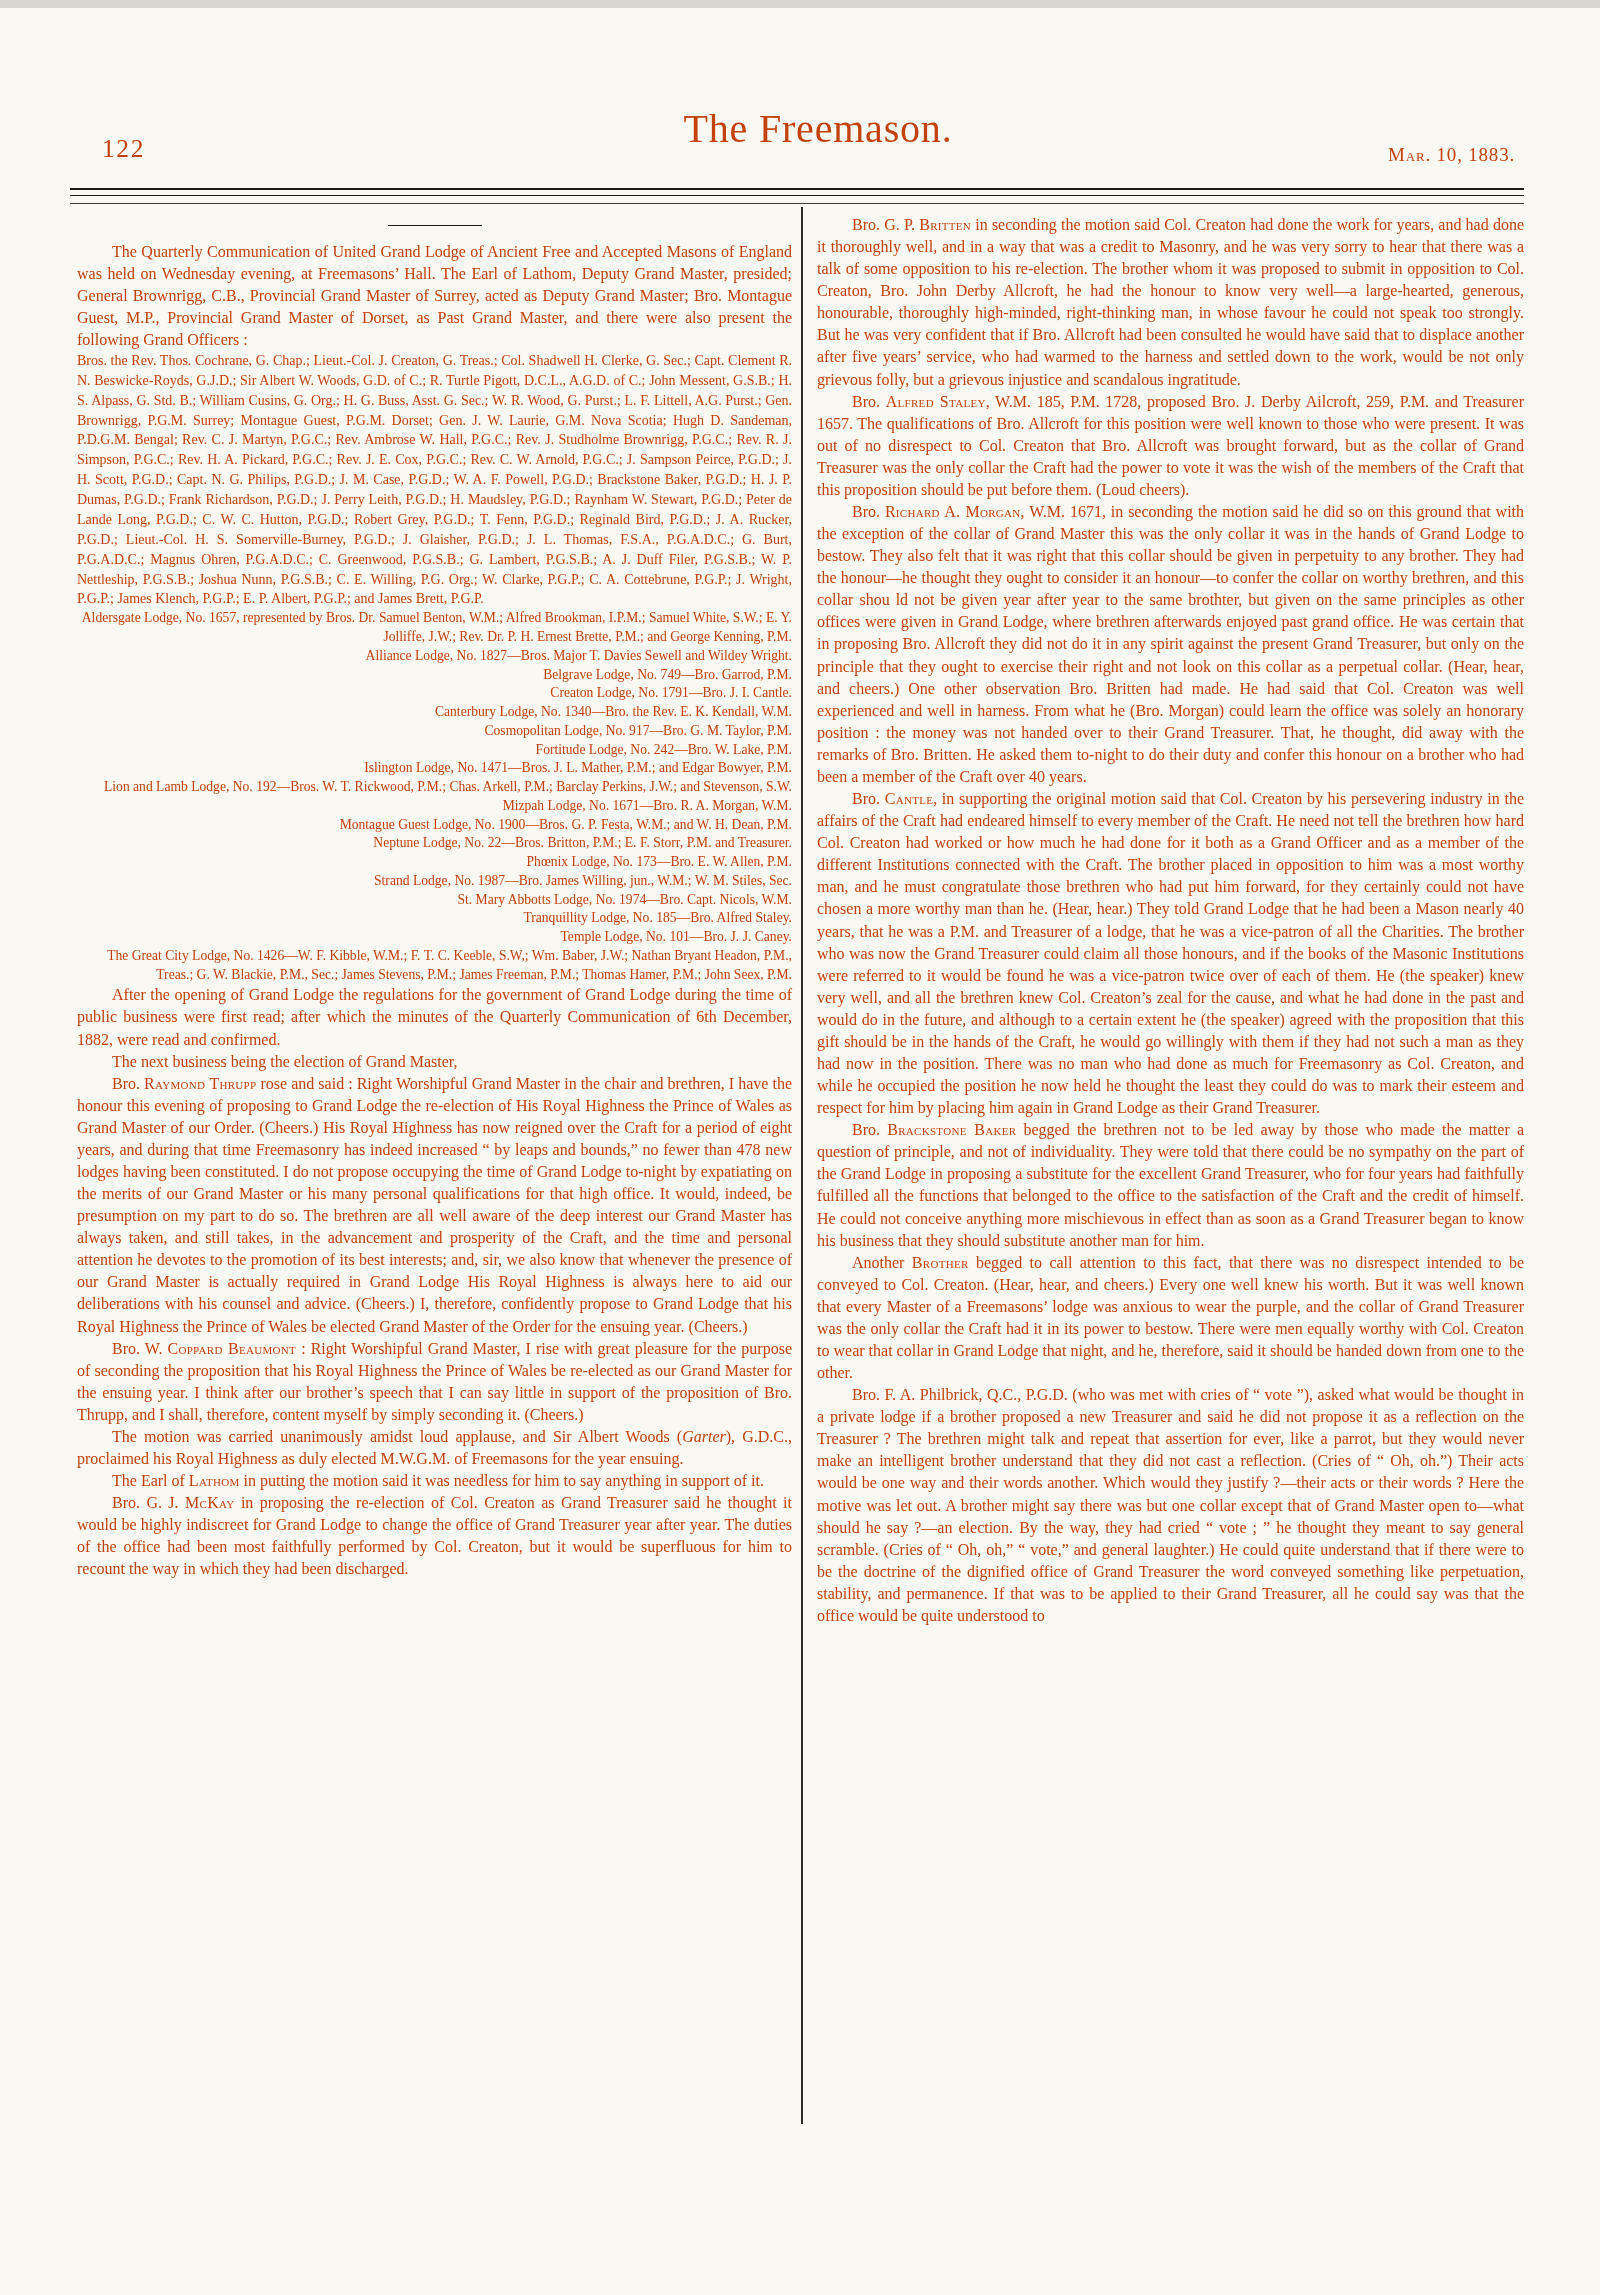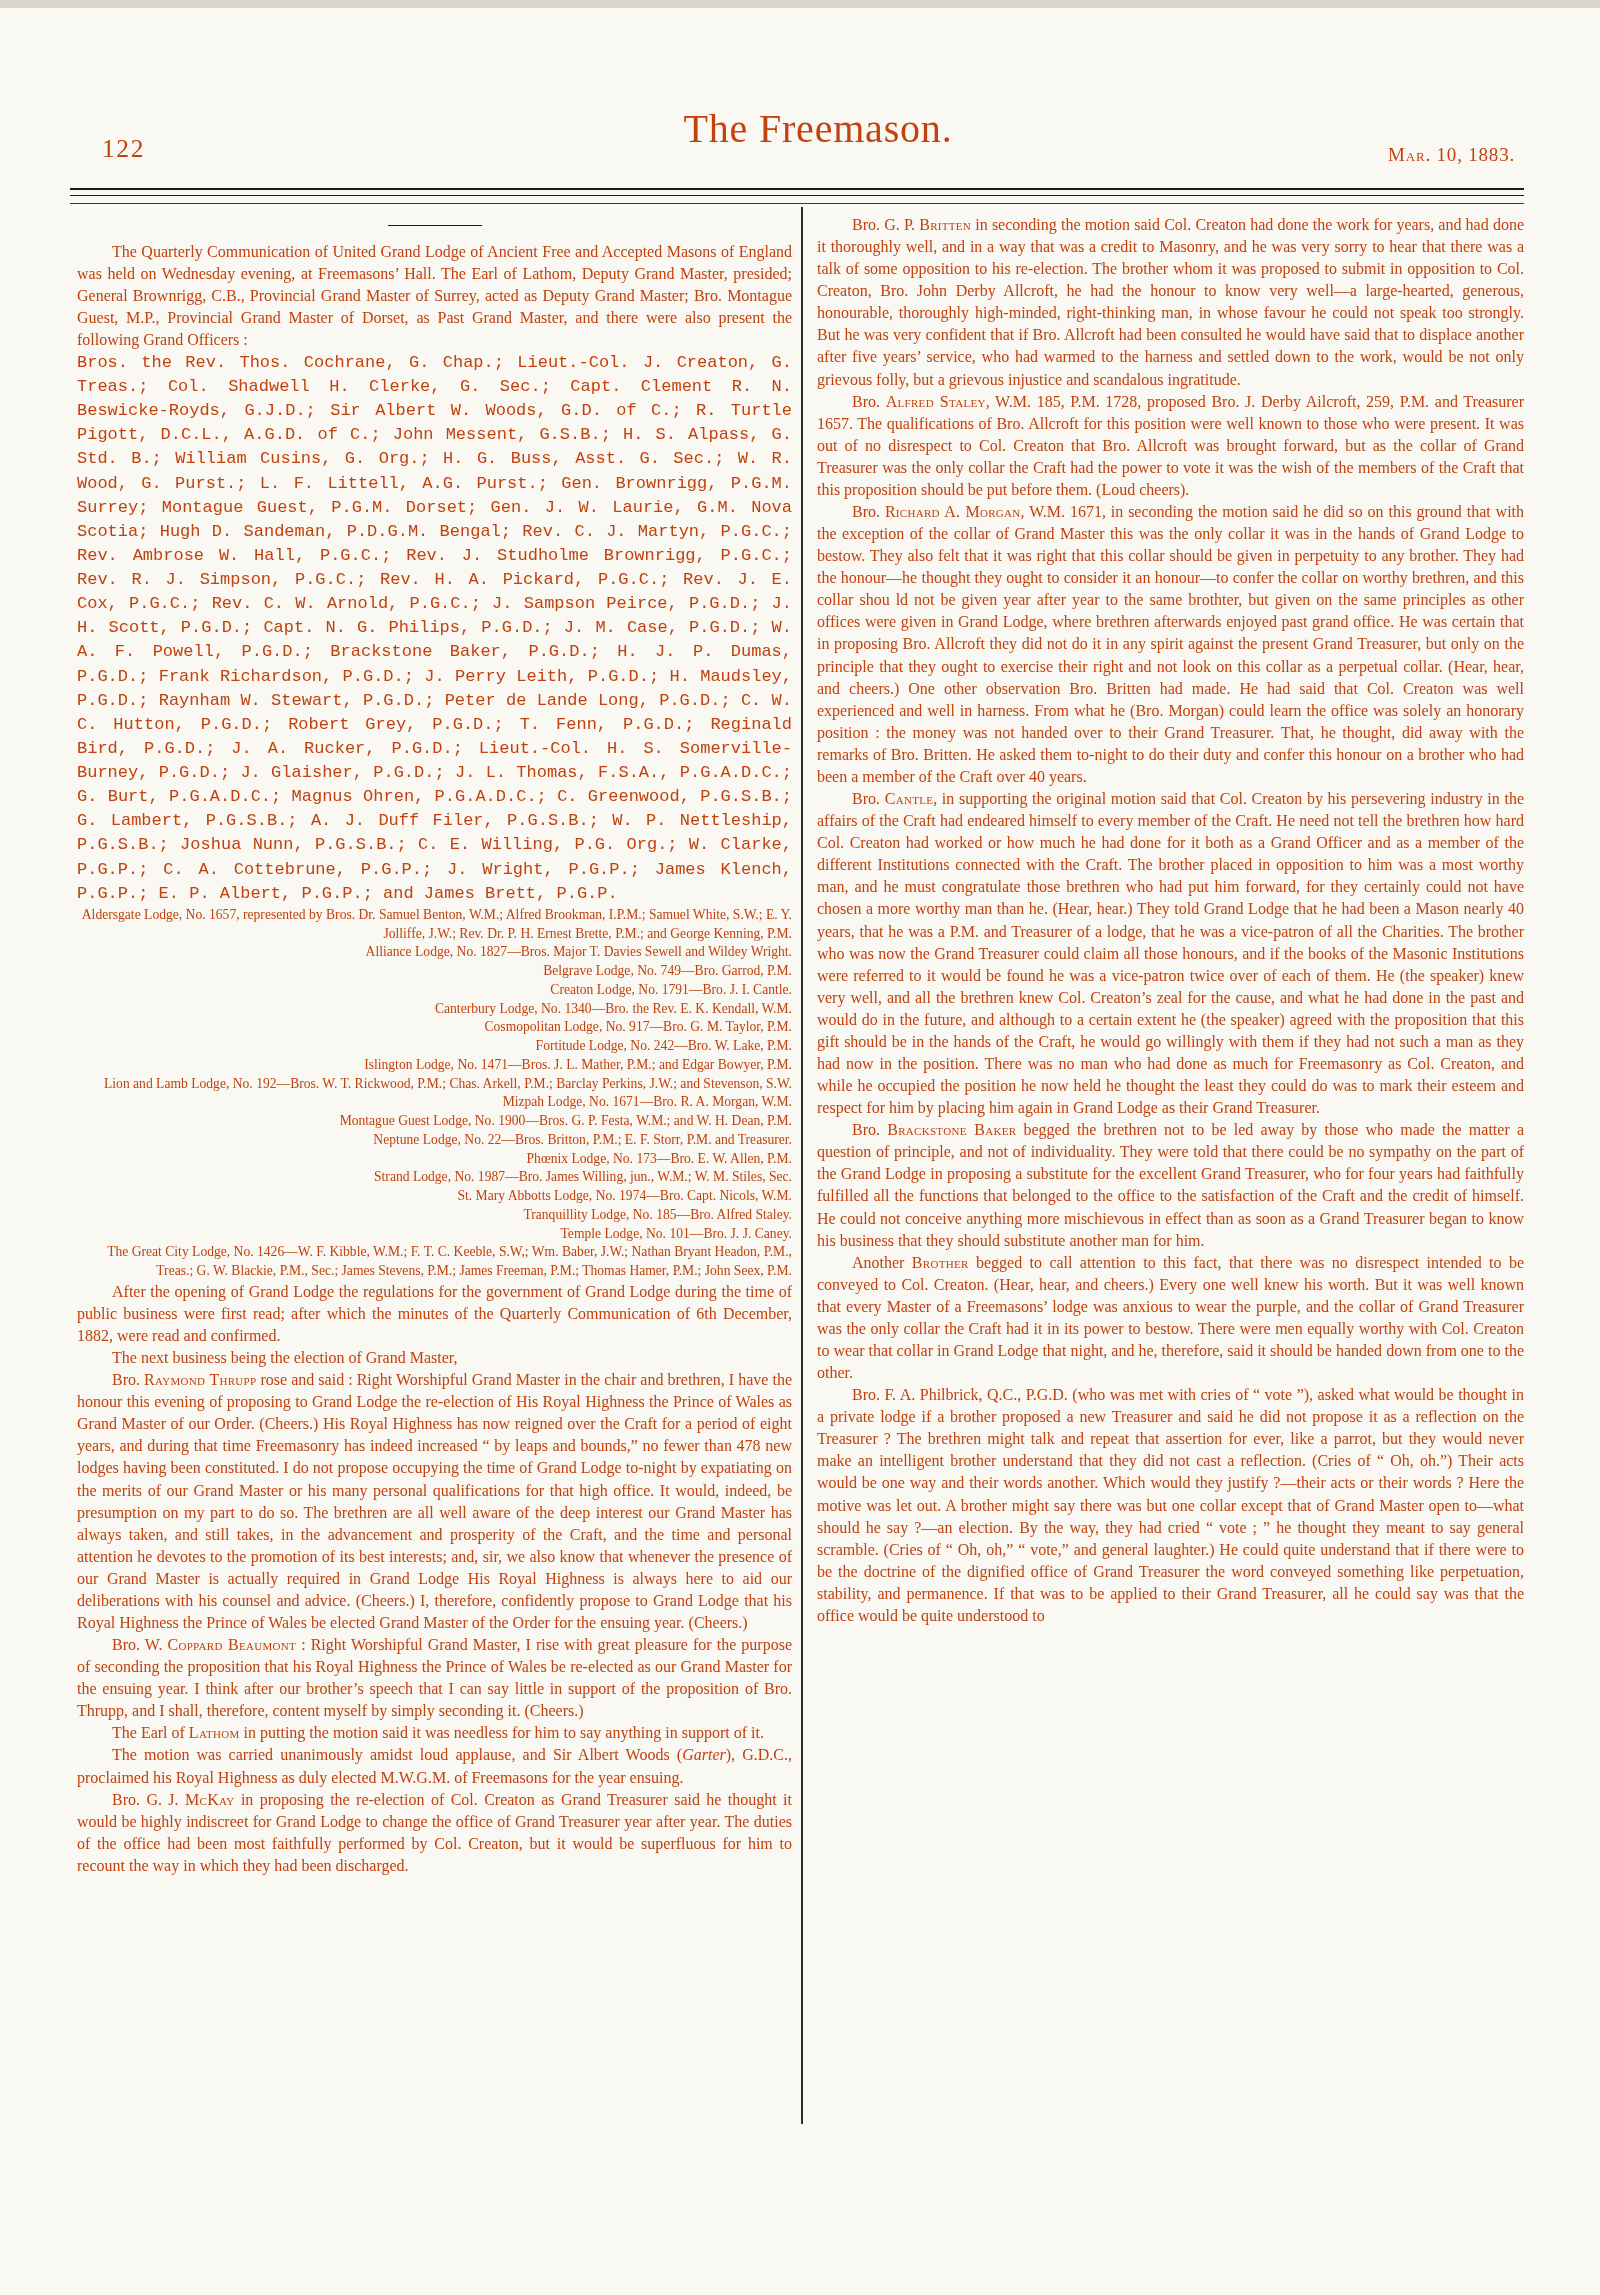--- a/index.html
+++ b/index.html
@@ -50,21 +50,21 @@
     font-size:21.5px;letter-spacing:3.2px;
     margin:4.8px 0 0 0;font-weight:normal;
   }
   .heading-rule{
     width:94px;border:0;border-top:1.6px solid #1b1a18;
     margin:11.2px auto 14.4px auto;
   }
   
   p.blk{margin:0;}
   .body{font-size:16px;line-height:1.38;text-indent:35px;}
-  .small{font-size:17px;line-height:1.42;text-indent:0;font-family:Liberation Mono, monospace;}
+  .small{font-size:14px;line-height:1.42;text-indent:0;}
   .lodge{font-size:13.6px;line-height:1.38;padding-left:46px;text-indent:-46px;text-align:right;}
   .sc{font-variant:small-caps;letter-spacing:0.3px;}
 </style>
 </head>
 <body>
 
 <div class="page">
 
   <div class="pageno">122</div>
   <div class="masthead">The Freemason.</div>
@@ -95,22 +95,22 @@
         <p class="blk lodge">Phœnix Lodge, No. 173—Bro. E. W. Allen, P.M.</p>
         <p class="blk lodge">Strand Lodge, No. 1987—Bro. James Willing, jun., W.M.; W. M. Stiles, Sec.</p>
         <p class="blk lodge">St. Mary Abbotts Lodge, No. 1974—Bro. Capt. Nicols, W.M.</p>
         <p class="blk lodge">Tranquillity Lodge, No. 185—Bro. Alfred Staley.</p>
         <p class="blk lodge">Temple Lodge, No. 101—Bro. J. J. Caney.</p>
         <p class="blk lodge">The Great City Lodge, No. 1426—W. F. Kibble, W.M.; F. T. C. Keeble, S.W,; Wm. Baber, J.W.; Nathan Bryant Headon, P.M., Treas.; G. W. Blackie, P.M., Sec.; James Stevens, P.M.; James Freeman, P.M.; Thomas Hamer, P.M.; John Seex, P.M.</p>
         <p class="blk body">After the opening of Grand Lodge the regulations for the government of Grand Lodge during the time of public business were first read; after which the minutes of the Quarterly Communication of 6th December, 1882, were read and confirmed.</p>
         <p class="blk body">The next business being the election of Grand Master,</p>
         <p class="blk body">Bro. <span class="sc">Raymond Thrupp</span> rose and said : Right Worshipful Grand Master in the chair and brethren, I have the honour this evening of proposing to Grand Lodge the re-election of His Royal Highness the Prince of Wales as Grand Master of our Order. (Cheers.) His Royal Highness has now reigned over the Craft for a period of eight years, and during that time Freemasonry has indeed increased “ by leaps and bounds,” no fewer than 478 new lodges having been constituted. I do not propose occupying the time of Grand Lodge to-night by expatiating on the merits of our Grand Master or his many personal qualifications for that high office. It would, indeed, be presumption on my part to do so. The brethren are all well aware of the deep interest our Grand Master has always taken, and still takes, in the advancement and prosperity of the Craft, and the time and personal attention he devotes to the promotion of its best interests; and, sir, we also know that whenever the presence of our Grand Master is actually required in Grand Lodge His Royal Highness is always here to aid our deliberations with his counsel and advice. (Cheers.) I, therefore, confidently propose to Grand Lodge that his Royal Highness the Prince of Wales be elected Grand Master of the Order for the ensuing year. (Cheers.)</p>
         <p class="blk body">Bro. W. <span class="sc">Coppard Beaumont</span> : Right Worshipful Grand Master, I rise with great pleasure for the purpose of seconding the proposition that his Royal Highness the Prince of Wales be re-elected as our Grand Master for the ensuing year. I think after our brother’s speech that I can say little in support of the proposition of Bro. Thrupp, and I shall, therefore, content myself by simply seconding it. (Cheers.)</p>
+        <p class="blk body">The motion was carried unanimously amidst loud applause, and Sir Albert Woods (<i>Garter</i>), G.D.C., proclaimed his Royal Highness as duly elected M.W.G.M. of Freemasons for the year ensuing.</p>
         <p class="blk body">The Earl of <span class="sc">Lathom</span> in putting the motion said it was needless for him to say anything in support of it.</p>
-        <p class="blk body">The motion was carried unanimously amidst loud applause, and Sir Albert Woods (<i>Garter</i>), G.D.C., proclaimed his Royal Highness as duly elected M.W.G.M. of Freemasons for the year ensuing.</p>
         <p class="blk body">Bro. G. J. <span class="sc">McKay</span> in proposing the re-election of Col. Creaton as Grand Treasurer said he thought it would be highly indiscreet for Grand Lodge to change the office of Grand Treasurer year after year. The duties of the office had been most faithfully performed by Col. Creaton, but it would be superfluous for him to recount the way in which they had been discharged.</p>
       </div>
   </div>
 
   <div class="col col-right">
     <div>
         <p class="blk body">Bro. G. P. <span class="sc">Britten</span> in seconding the motion said Col. Creaton had done the work for years, and had done it thoroughly well, and in a way that was a credit to Masonry, and he was very sorry to hear that there was a talk of some opposition to his re-election. The brother whom it was proposed to submit in opposition to Col. Creaton, Bro. John Derby Allcroft, he had the honour to know very well—a large-hearted, generous, honourable, thoroughly high-minded, right-thinking man, in whose favour he could not speak too strongly. But he was very confident that if Bro. Allcroft had been consulted he would have said that to displace another after five years’ service, who had warmed to the harness and settled down to the work, would be not only grievous folly, but a grievous injustice and scandalous ingratitude.</p>
         <p class="blk body">Bro. <span class="sc">Alfred Staley</span>, W.M. 185, P.M. 1728, proposed Bro. J. Derby Ailcroft, 259, P.M. and Treasurer 1657. The qualifications of Bro. Allcroft for this position were well known to those who were present. It was out of no disrespect to Col. Creaton that Bro. Allcroft was brought forward, but as the collar of Grand Treasurer was the only collar the Craft had the power to vote it was the wish of the members of the Craft that this proposition should be put before them. (Loud cheers).</p>
         <p class="blk body">Bro. <span class="sc">Richard A. Morgan</span>, W.M. 1671, in seconding the motion said he did so on this ground that with the exception of the collar of Grand Master this was the only collar it was in the hands of Grand Lodge to bestow. They also felt that it was right that this collar should be given in perpetuity to any brother. They had the honour—he thought they ought to consider it an honour—to confer the collar on worthy brethren, and this collar shou ld not be given year after year to the same brothter, but given on the same principles as other offices were given in Grand Lodge, where brethren afterwards enjoyed past grand office. He was certain that in proposing Bro. Allcroft they did not do it in any spirit against the present Grand Treasurer, but only on the principle that they ought to exercise their right and not look on this collar as a perpetual collar. (Hear, hear, and cheers.) One other observation Bro. Britten had made. He had said that Col. Creaton was well experienced and well in harness. From what he (Bro. Morgan) could learn the office was solely an honorary position : the money was not handed over to their Grand Treasurer. That, he thought, did away with the remarks of Bro. Britten. He asked them to-night to do their duty and confer this honour on a brother who had been a member of the Craft over 40 years.</p>
         <p class="blk body">Bro. <span class="sc">Cantle</span>, in supporting the original motion said that Col. Creaton by his persevering industry in the affairs of the Craft had endeared himself to every member of the Craft. He need not tell the brethren how hard Col. Creaton had worked or how much he had done for it both as a Grand Officer and as a member of the different Institutions connected with the Craft. The brother placed in opposition to him was a most worthy man, and he must congratulate those brethren who had put him forward, for they certainly could not have chosen a more worthy man than he. (Hear, hear.) They told Grand Lodge that he had been a Mason nearly 40 years, that he was a P.M. and Treasurer of a lodge, that he was a vice-patron of all the Charities. The brother who was now the Grand Treasurer could claim all those honours, and if the books of the Masonic Institutions were referred to it would be found he was a vice-patron twice over of each of them. He (the speaker) knew very well, and all the brethren knew Col. Creaton’s zeal for the cause, and what he had done in the past and would do in the future, and although to a certain extent he (the speaker) agreed with the proposition that this gift should be in the hands of the Craft, he would go willingly with them if they had not such a man as they had now in the position. There was no man who had done as much for Freemasonry as Col. Creaton, and while he occupied the position he now held he thought the least they could do was to mark their esteem and respect for him by placing him again in Grand Lodge as their Grand Treasurer.</p>

